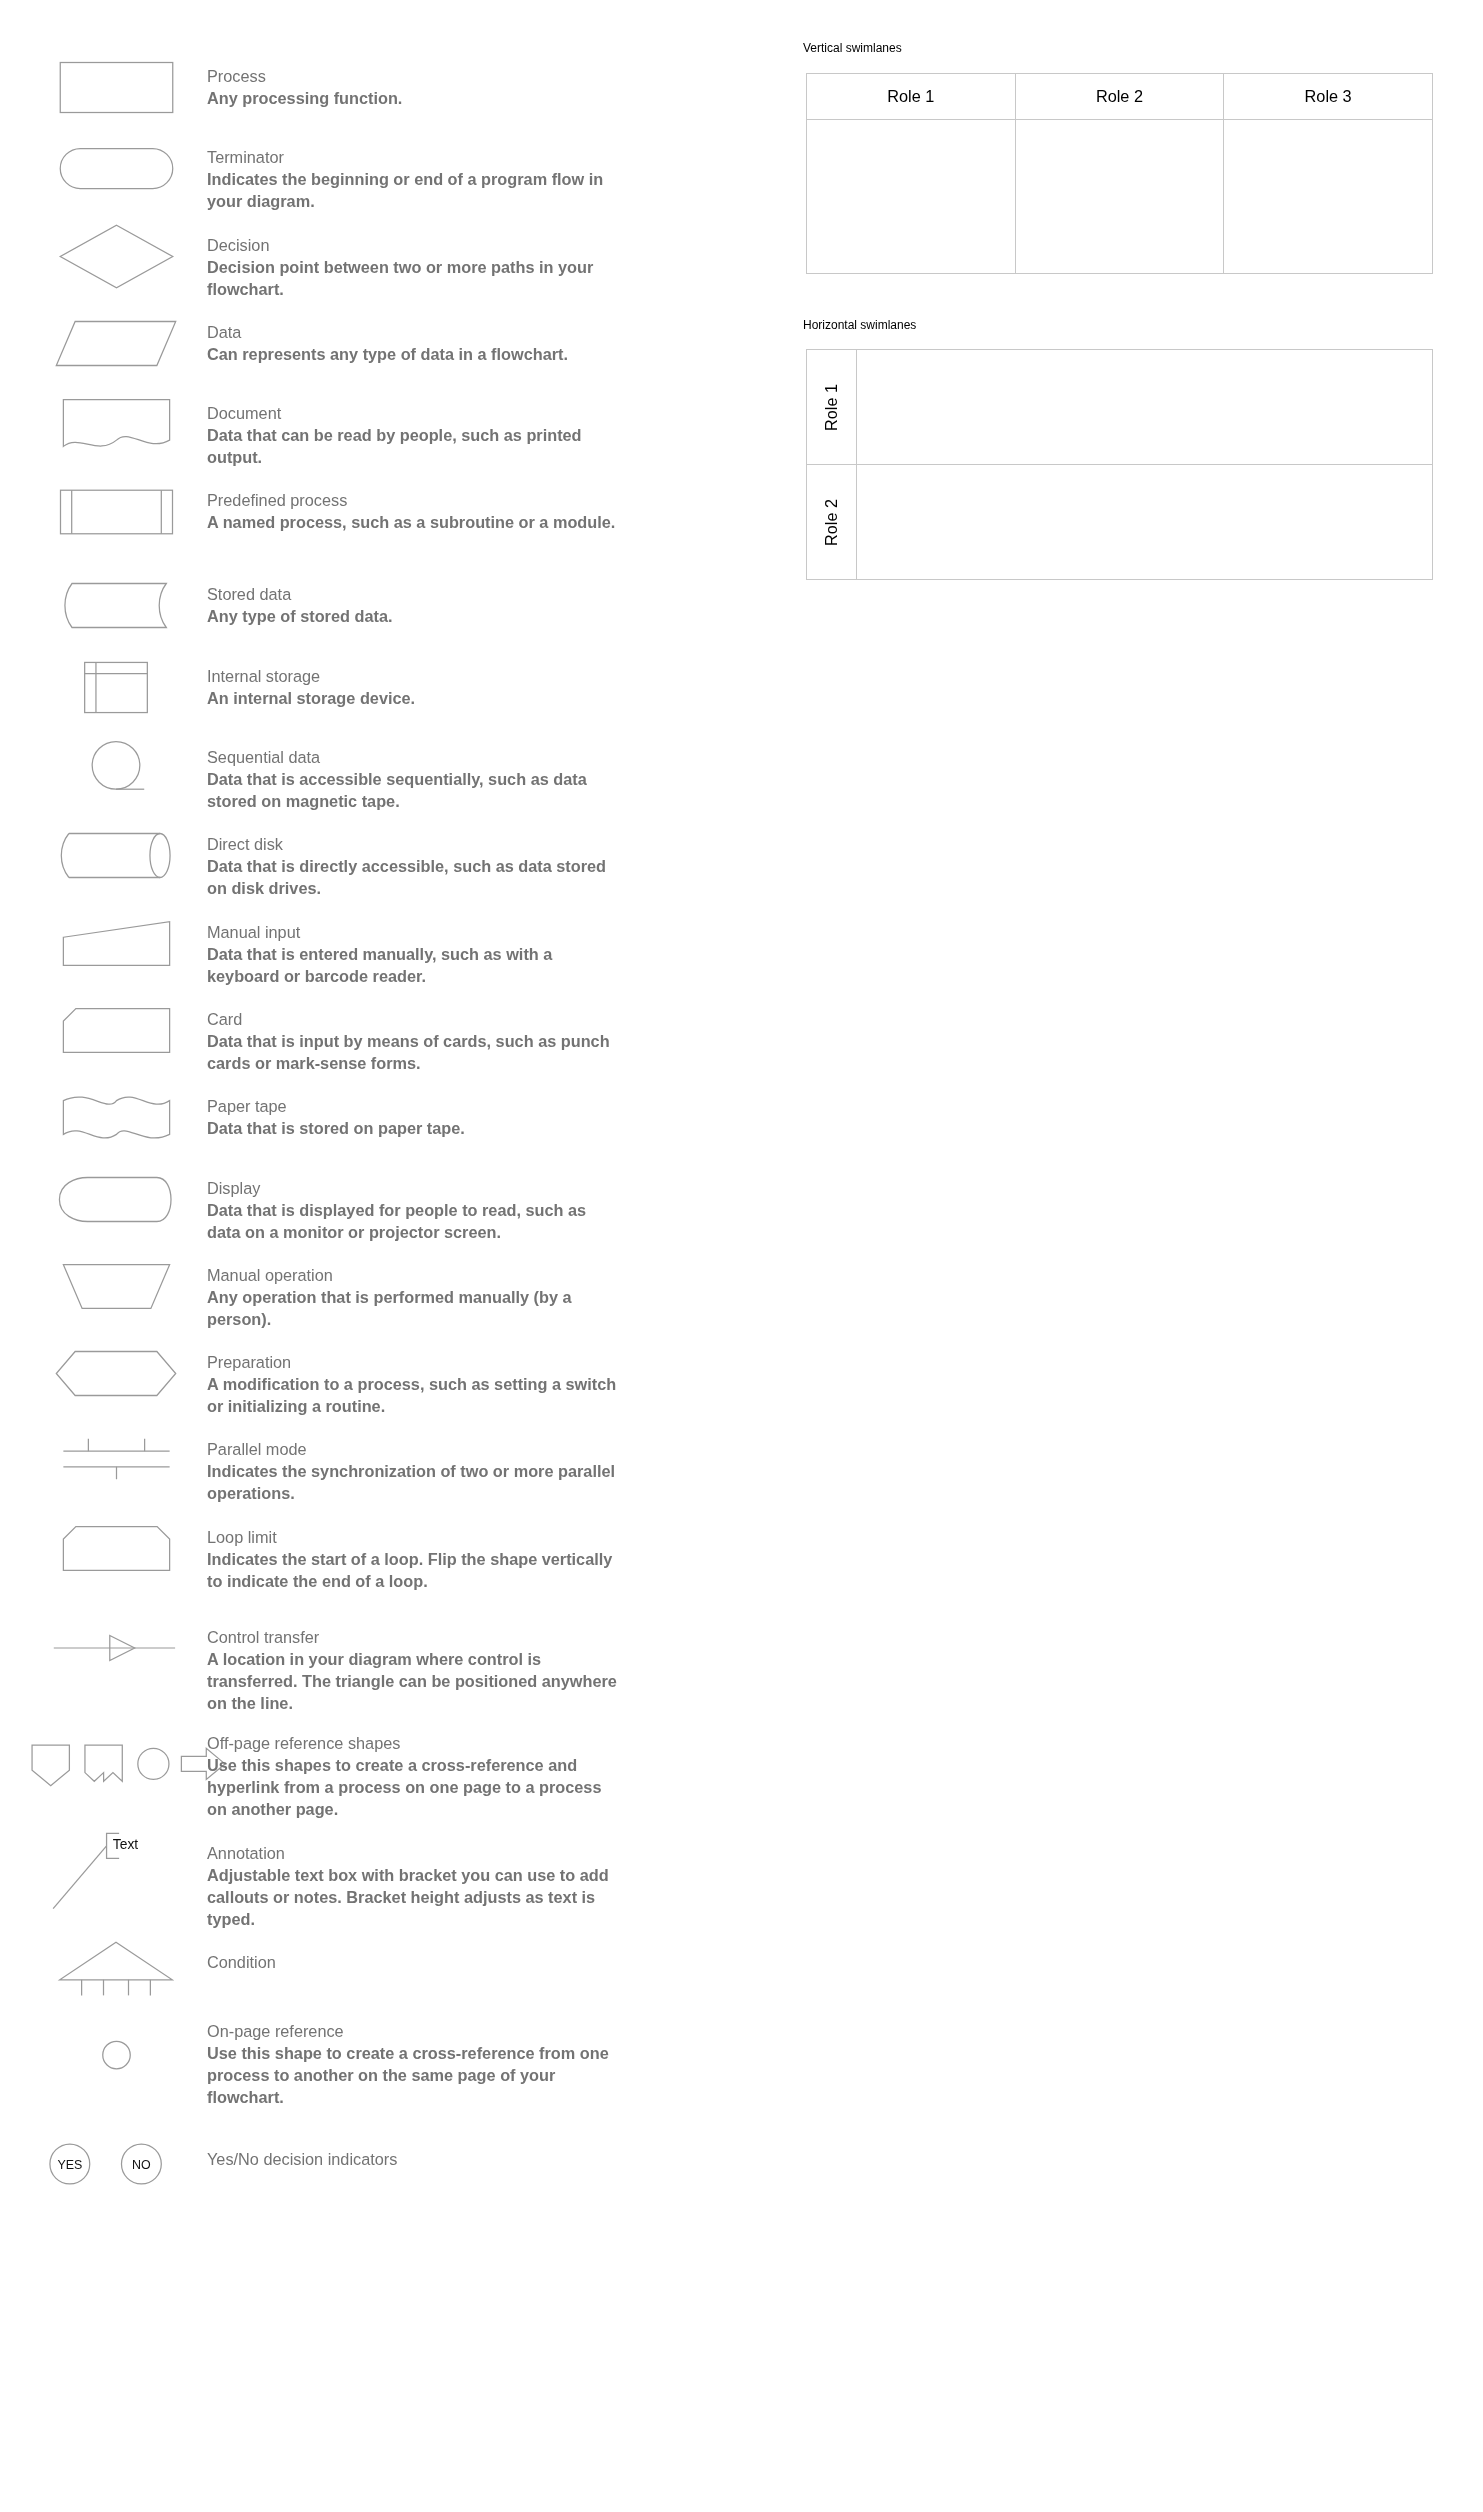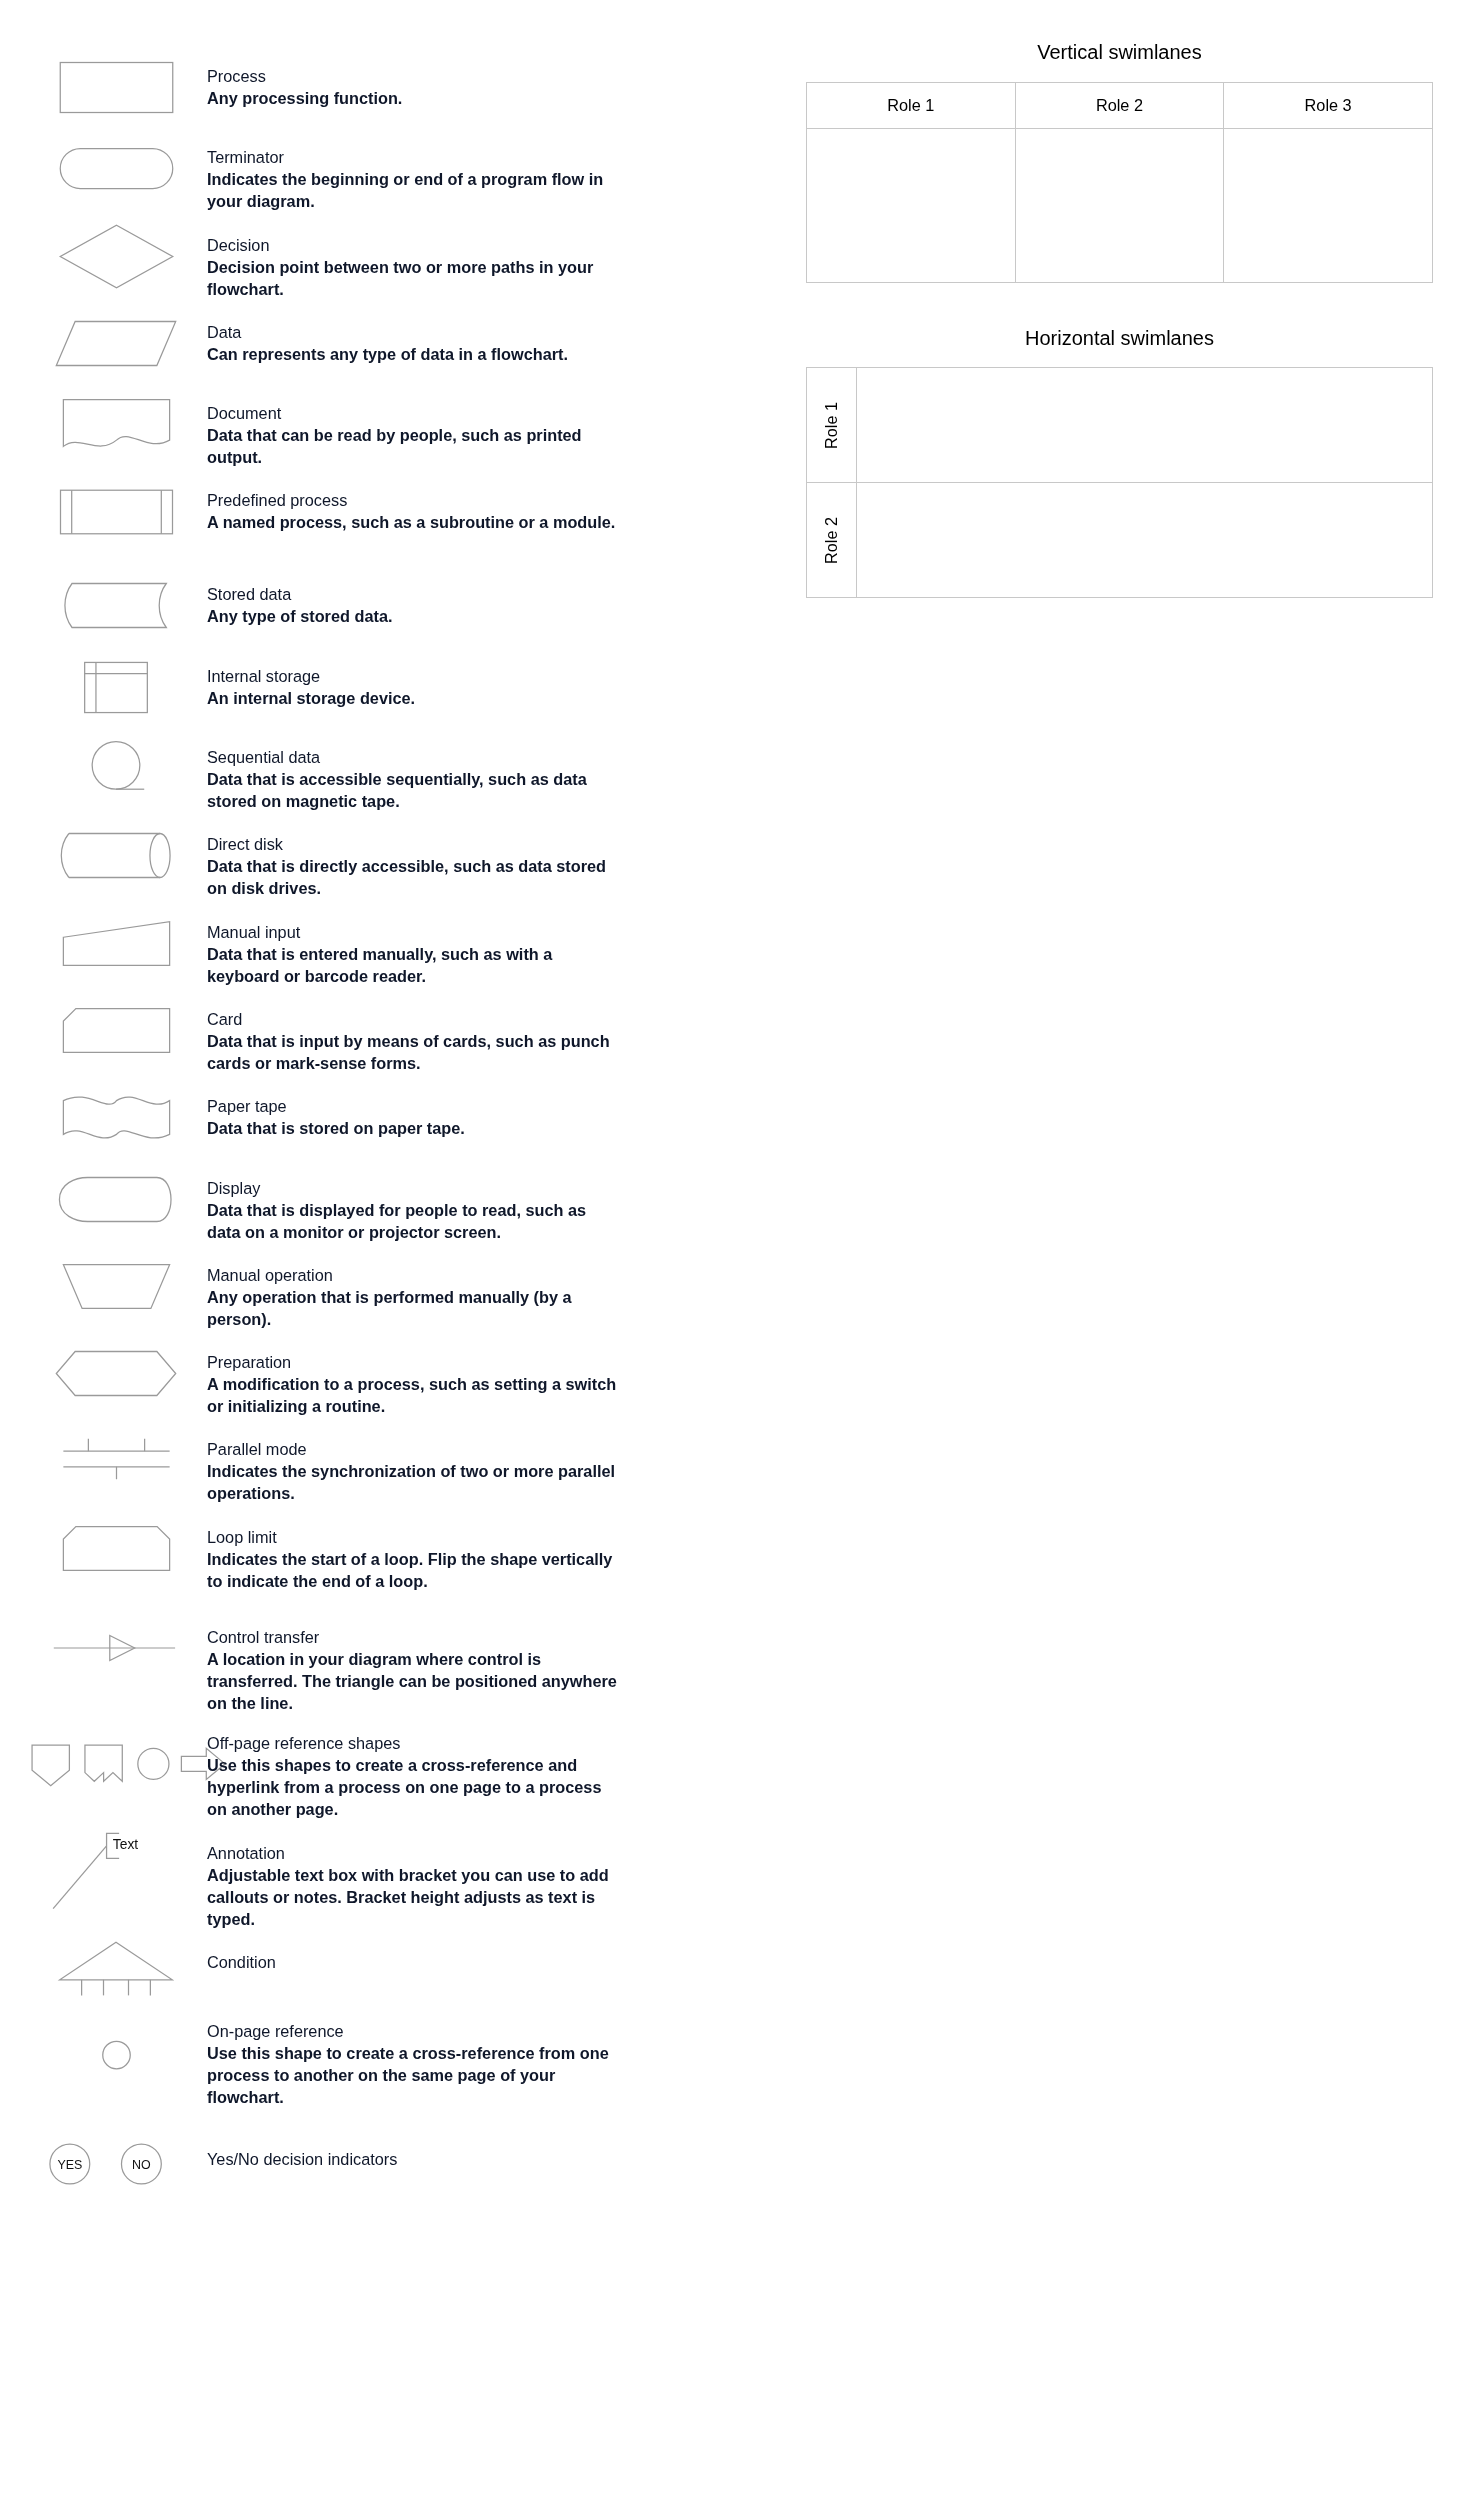--- a/index.html
+++ b/index.html
@@ -2,28 +2,28 @@
 <html style="font-size:10px"><head>
 <meta charset="utf-8">
 <style>
   html,body{margin:0;padding:0;background:#fff;font-family:Arial,Helvetica,sans-serif;}
   .page{width:1484px;min-height:2512px;position:relative;}
   .left-col{position:absolute;left:25px;top:50px;width:596px;}
   .row{display:flex;align-items:flex-start;margin-bottom:6.3px;}
   .sym{width:182px;min-height:75px;display:flex;align-items:center;justify-content:center;flex:0 0 182px;}
   .sym svg{overflow:visible;}
   .stroke{stroke:#9a9a9a;stroke-width:2;fill:none;}
-  .txt{flex:1;padding-top:15px;font-size:16.3px;line-height:1.35;color:#0f172a;}
+  .txt{flex:1;padding-top:15px;font-size:16.3px;line-height:1.35;color:#737373;}
   .name{font-weight:400;}
   .desc{font-weight:700;}
   .ann-label{font-size:22px;fill:#111;}
   .yn{font-size:20px;fill:#111;text-anchor:middle;dominant-baseline:middle;}
 
   .right-col{position:absolute;left:803px;top:41px;width:633px;}
-  .sw-title{text-align:center;font-size:20px;margin-bottom:17.6px;}
+  .sw-title{text-align:left;font-size:12px;margin-bottom:17.6px;}
   .vtable{width:627px;border-collapse:collapse;margin:0 auto 44px;}
   .vtable th,.vtable td{border:0.6px solid #c8c8c8;}
   .vtable th{height:43px;font-weight:400;font-size:16.3px;}
   .vtable td{height:151px;}
   .htable{width:627px;border-collapse:collapse;margin:0 auto;}
   .htable th,.htable td{border:0.6px solid #c8c8c8;}
   .htable th{width:40px;font-weight:400;font-size:16.3px;}
   .htable th span{display:inline-block;transform:rotate(-90deg);white-space:nowrap;}
   .htable td{height:112px;}
 </style>

